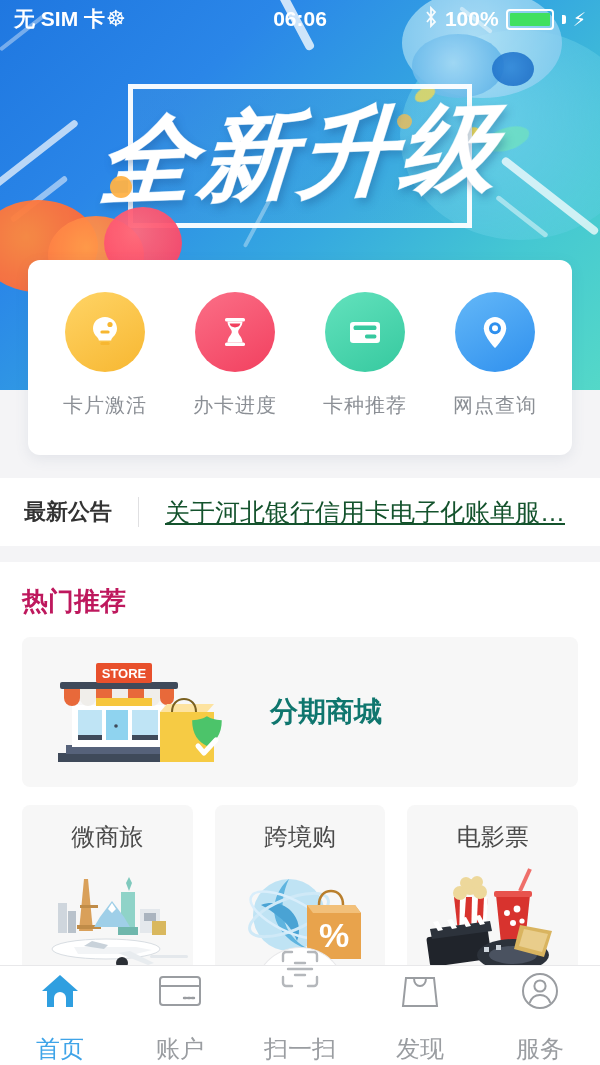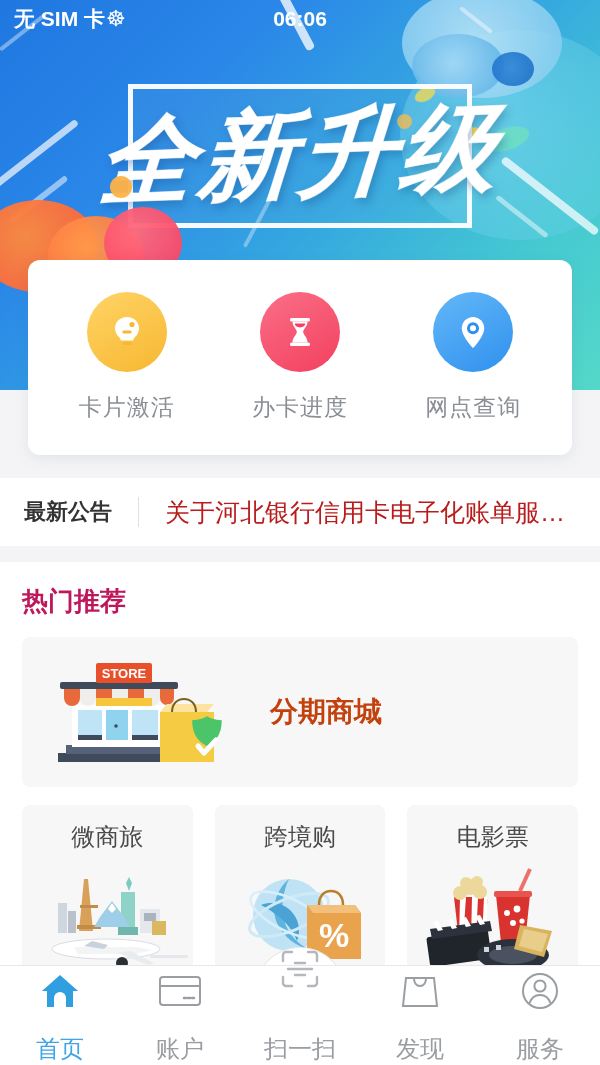--- a/index.html
+++ b/index.html
@@ -97,46 +97,46 @@
     display:flex; align-items:flex-start; justify-content:space-around;
     padding:32px 12px 0 12px; z-index:20;
   }
   .quick-item { width:124px; display:flex; flex-direction:column; align-items:center; }
   .qi-circle { width:80px; height:80px; border-radius:50%; display:flex; align-items:center;
     justify-content:center; }
   .qi-yellow { background:linear-gradient(150deg,#ffd466,#f7b731); }
   .qi-pink   { background:linear-gradient(150deg,#fb6f87,#f2405f); }
   .qi-teal   { background:linear-gradient(150deg,#63e2bd,#36c99f); }
   .qi-blue   { background:linear-gradient(150deg,#64b8f8,#2f90ee); }
-  .qi-label { margin-top:20px; font-size:23px; color:#8b8f95; letter-spacing:1px; }
+  .qi-label { margin-top:20px; font-size:20px; color:#8b8f95; letter-spacing:1px; }
 
   
   .notice {
     position:absolute; left:0; top:478px; width:600px; height:68px; background:#fff;
     display:flex; align-items:center; padding:0 24px; z-index:10;
   }
   .notice-title { font-size:22px; color:#333; font-weight:bold; }
   .notice-sep { width:1px; height:30px; background:#e0e0e2; margin:0 26px; }
-  .notice-text { font-size:25px; color:#b91c1c; white-space:nowrap; overflow:hidden;
-    text-overflow:ellipsis; }
+  .notice-text { font-size:25px; color:#14532d; white-space:nowrap; overflow:hidden;
+    text-overflow:ellipsis;text-decoration:underline; }
 
   
   .hot {
     position:absolute; left:0; top:562px; width:600px; bottom:0; background:#fff;
     padding:22px 22px 0 22px; z-index:5;
   }
   .hot-title { font-size:26px; color:#be185d; font-weight:bold; margin-bottom:18px; }
 
   .promo {
     width:100%; height:150px; background:#f7f7f7; border-radius:8px;
     display:flex; align-items:center; padding:0 18px;
   }
   .promo-art { width:210px; height:125px; position:relative; flex:none; }
   .promo-texts { margin-left:20px; }
-  .promo-h { font-size:28px; color:#c2410c; font-weight:bold; }
+  .promo-h { font-size:28px; color:#0f766e; font-weight:bold; }
   .promo-s { font-size:22px; color:#8e9195; margin-top:8px; }
 
   .tiles { display:flex; gap:22px; margin-top:18px; }
   .tile { flex:1; height:180px; background:#f7f7f7; border-radius:8px; padding-top:16px;
     display:flex; flex-direction:column; align-items:center; overflow:hidden; }
   .tile-label { font-size:24px; color:#4a4a4a; }
   .tile-art { margin-top:6px; width:170px; height:120px; position:relative; }
 
   
   .tabbar {
@@ -190,20 +190,33 @@
     <div class="blob b-pink1"></div>
     <div class="blob b-teal-small"></div>
   </div>
 
   <div class="statusbar">
     <div class="sb-left">
       <span>无 SIM 卡</span>
       <span class="loop-icon">☸</span>
     </div>
     <div class="sb-center">06:06</div>
+    <div class="sb-right">
+      <span class="bt-icon">
+        <svg width="14" height="22" viewBox="0 0 14 22" fill="none" stroke="#ffffff" stroke-width="1.8">
+          <path d="M3 6l8 10-4 4V2l4 4-8 10"></path>
+        </svg>
+      </span>
+      <span>100%</span>
+      <span class="battery">
+        <span class="battery-fill"></span>
+      </span>
+      <span class="battery-cap"></span>
+      <span class="bolt">⚡</span>
+    </div>
   </div>
 
   <div class="quick-card">
 
     <div class="quick-item">
       <span class="qi-circle qi-yellow">
         <svg width="44" height="44" viewBox="0 0 44 44">
           <path d="M22 7c-7 0-12 5-12 11.5 0 4 2 6.5 4 8.6 1.2 1.3 1.7 2.2 1.8 3.4h12.4c.1-1.2.6-2.1 1.8-3.4 2-2.1 4-4.6 4-8.6C34 12 29 7 22 7z" fill="#fff"></path>
           <rect x="17.4" y="32" width="9.2" height="3.1" rx="1.5" fill="#f7b731"></rect>
           <rect x="17.4" y="20.5" width="9.2" height="3.1" rx="1.5" fill="#f7b731"></rect>
@@ -218,20 +231,30 @@
         <svg width="42" height="42" viewBox="0 0 42 42">
           <rect x="11" y="7" width="20" height="3.6" rx="1.6" fill="#fff"></rect>
           <rect x="11" y="31.4" width="20" height="3.6" rx="1.6" fill="#fff"></rect>
           <path d="M13.5 10.6h15c0 5.2-4.3 7.6-4.3 10.4s4.3 5.2 4.3 10.4h-15c0-5.2 4.3-7.6 4.3-10.4s-4.3-5.2-4.3-10.4z" fill="#fff"></path>
           <path d="M15.6 12.6h10.8c-.4 2.6-2.9 3.8-5.4 3.8s-5-1.2-5.4-3.8z" fill="#f2405f"></path>
         </svg>
       </span>
       <span class="qi-label">办卡进度</span>
     </div>
 
+    <div class="quick-item">
+      <span class="qi-circle qi-teal">
+        <svg width="46" height="46" viewBox="0 0 46 46">
+          <rect x="8" y="13" width="30" height="21" rx="3.2" fill="#fff"></rect>
+          <rect x="11.6" y="16.6" width="22.8" height="4.4" rx="1.6" fill="#36c99f"></rect>
+          <rect x="23" y="25.4" width="11.4" height="4" rx="1.6" fill="#36c99f"></rect>
+        </svg>
+      </span>
+      <span class="qi-label">卡种推荐</span>
+    </div>
 
     <div class="quick-item">
       <span class="qi-circle qi-blue">
         <svg width="44" height="44" viewBox="0 0 44 44">
           <path d="M22 7c-6.2 0-11.2 5-11.2 11.2C10.8 26.6 22 38 22 38s11.2-11.4 11.2-19.8C33.2 12 28.2 7 22 7z" fill="#fff"></path>
           <circle cx="22" cy="18.2" r="6" fill="#2f90ee"></circle>
           <circle cx="22" cy="18.2" r="3" fill="#fff"></circle>
         </svg>
       </span>
       <span class="qi-label">网点查询</span>

